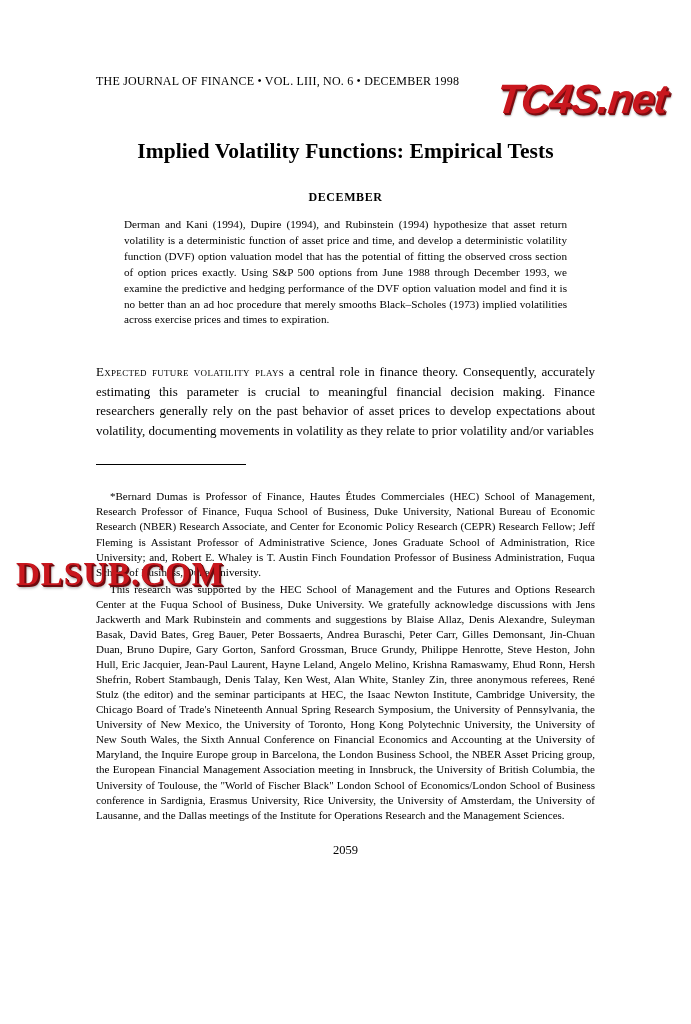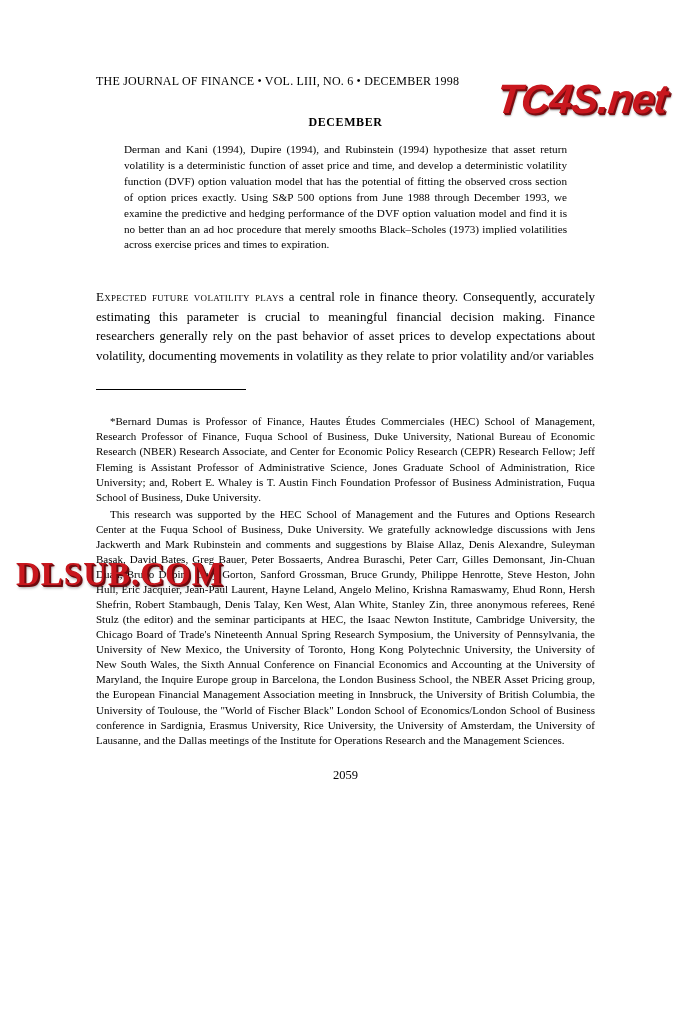--- a/index.html
+++ b/index.html
@@ -144,20 +144,21 @@
 </style>
 </head>
 <body>
 
 <div class="page">
 
   <div class="wm-top">TC4S.net</div>
 
   <div class="running-head">THE JOURNAL OF FINANCE • VOL. LIII, NO. 6 • DECEMBER 1998</div>
 
+  <h1 class="title">Implied Volatility Functions: Empirical Tests</h1>
 
 
   <div class="abstract-heading">DECEMBER</div>
   <div class="abstract-body">Derman and Kani (1994), Dupire (1994), and Rubinstein (1994) hypothesize that asset return volatility is a deterministic function of asset price and time, and develop a deterministic volatility function (DVF) option valuation model that has the potential of fitting the observed cross section of option prices exactly. Using S&amp;P 500 options from June 1988 through December 1993, we examine the predictive and hedging performance of the DVF option valuation model and find it is no better than an ad hoc procedure that merely smooths Black–Scholes (1973) implied volatilities across exercise prices and times to expiration.</div>
 
   <div class="opening">
     <span class="smallcaps">Expected future volatility plays</span><span> a central role in finance theory. Consequently, accurately estimating this parameter is crucial to meaningful financial decision making. Finance researchers generally rely on the past behavior of asset prices to develop expectations about volatility, documenting movements in volatility as they relate to prior volatility and/or variables</span>
   </div>
 
   <div class="wm-mid">DLSUB.COM</div>

